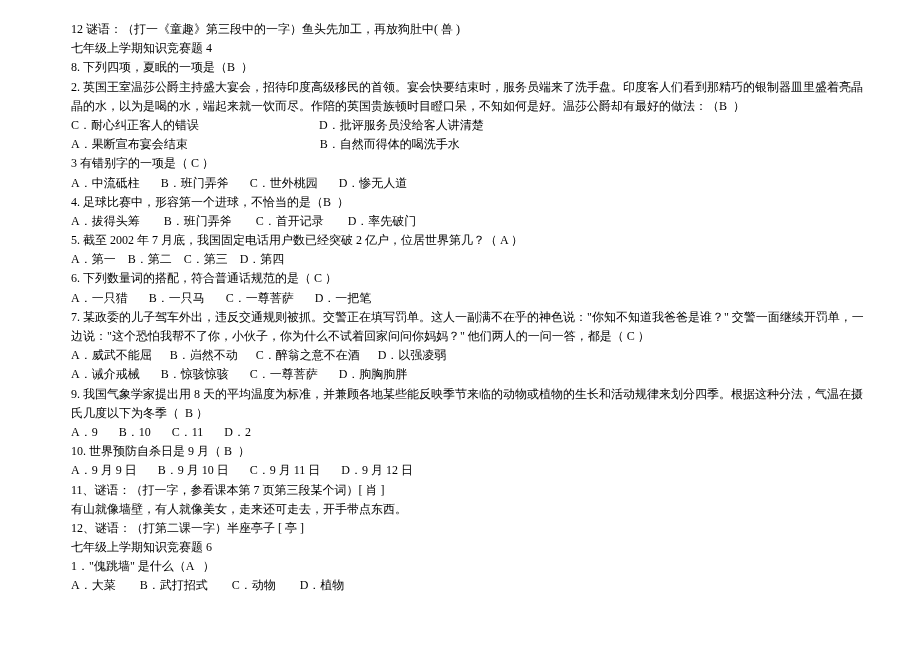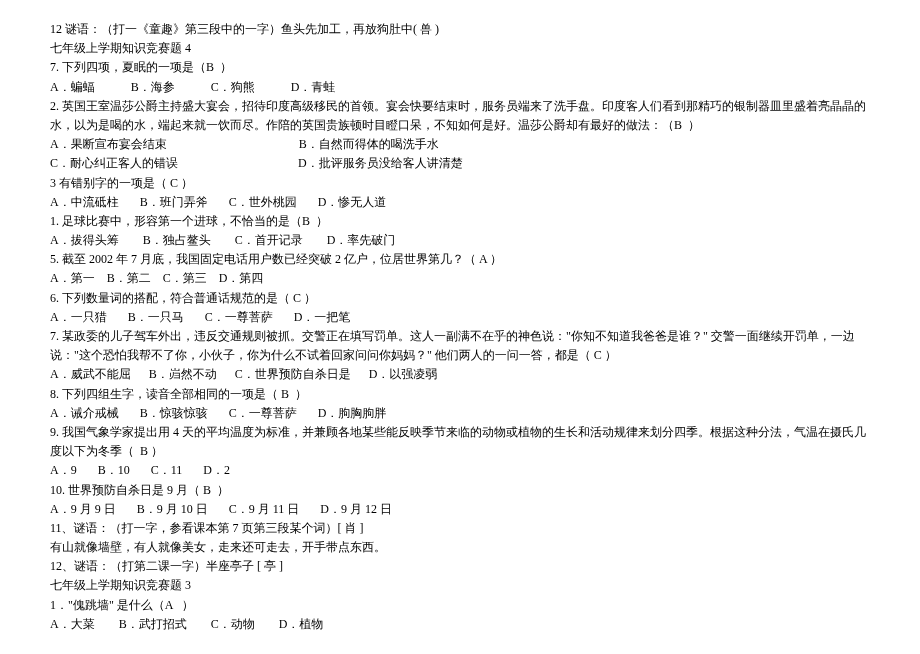--- a/index.html
+++ b/index.html
@@ -8,48 +8,47 @@
       line-height: 1.6;
       color: #000;
       background: #fff;
       margin: 0;
       padding: 20px 50px;
       width: 820px;
     }
     .line {
       display: block;
       white-space: pre-wrap;
+      margin-left: 21px;
     }
   </style>
 </head>
 <body>
 
 <div id="content">
     <div class="line">12 谜语：（打一《童趣》第三段中的一字）鱼头先加工，再放狗肚中( 兽 )</div>
     <div class="line">七年级上学期知识竞赛题 4</div>
-    <div class="line">7. 下列四项，夏眠的一项是（B  ）</div>
-    <div class="line">A．蝙蝠            B．海参            C．狗熊            D．青蛙</div>
+    <div class="line">8. 下列四项，夏眠的一项是（B  ）</div>
     <div class="line">2. 英国王室温莎公爵主持盛大宴会，招待印度高级移民的首领。宴会快要结束时，服务员端来了洗手盘。印度客人们看到那精巧的银制器皿里盛着亮晶晶的水，以为是喝的水，端起来就一饮而尽。作陪的英国贵族顿时目瞪口呆，不知如何是好。温莎公爵却有最好的做法：（B  ）</div>
+    <div class="line">C．耐心纠正客人的错误                                        D．批评服务员没给客人讲清楚</div>
     <div class="line">A．果断宣布宴会结束                                            B．自然而得体的喝洗手水</div>
-    <div class="line">C．耐心纠正客人的错误                                        D．批评服务员没给客人讲清楚</div>
     <div class="line">3 有错别字的一项是（ C ）</div>
     <div class="line">A．中流砥柱       B．班门弄斧       C．世外桃园       D．惨无人道</div>
-    <div class="line">1. 足球比赛中，形容第一个进球，不恰当的是（B  ）</div>
-    <div class="line">A．拔得头筹        B．独占鳌头        C．首开记录        D．率先破门</div>
+    <div class="line">4. 足球比赛中，形容第一个进球，不恰当的是（B  ）</div>
+    <div class="line">A．拔得头筹        B．班门弄斧        C．首开记录        D．率先破门</div>
     <div class="line">5. 截至 2002 年 7 月底，我国固定电话用户数已经突破 2 亿户，位居世界第几？（ A ）</div>
     <div class="line">A．第一    B．第二    C．第三    D．第四</div>
     <div class="line">6. 下列数量词的搭配，符合普通话规范的是（ C ）</div>
     <div class="line">A．一只猎       B．一只马       C．一尊菩萨       D．一把笔</div>
     <div class="line">7. 某政委的儿子驾车外出，违反交通规则被抓。交警正在填写罚单。这人一副满不在乎的神色说："你知不知道我爸爸是谁？" 交警一面继续开罚单，一边说："这个恐怕我帮不了你，小伙子，你为什么不试着回家问问你妈妈？" 他们两人的一问一答，都是（ C ）</div>
-    <div class="line">A．威武不能屈      B．岿然不动      C．世界预防自杀日是      D．以强凌弱</div>
-    <div class="line">8. 下列四组生字，读音全部相同的一项是（ B  ）</div>
+    <div class="line">A．威武不能屈      B．岿然不动      C．醉翁之意不在酒      D．以强凌弱</div>
     <div class="line">A．诫介戒械       B．惊骇惊骇       C．一尊菩萨       D．朐胸朐胖</div>
-    <div class="line">9. 我国气象学家提出用 4 天的平均温度为标准，并兼顾各地某些能反映季节来临的动物或植物的生长和活动规律来划分四季。根据这种分法，气温在摄氏几度以下为冬季（  B ）</div>
+    <div class="line">9. 我国气象学家提出用 8 天的平均温度为标准，并兼顾各地某些能反映季节来临的动物或植物的生长和活动规律来划分四季。根据这种分法，气温在摄氏几度以下为冬季（  B ）</div>
     <div class="line">A．9       B．10       C．11       D．2</div>
     <div class="line">10. 世界预防自杀日是 9 月（ B  ）</div>
     <div class="line">A．9 月 9 日       B．9 月 10 日       C．9 月 11 日       D．9 月 12 日</div>
     <div class="line">11、谜语：（打一字，参看课本第 7 页第三段某个词）[ 肖 ]</div>
     <div class="line">有山就像墙壁，有人就像美女，走来还可走去，开手带点东西。</div>
     <div class="line">12、谜语：（打第二课一字）半座亭子 [ 亭 ]</div>
-    <div class="line">七年级上学期知识竞赛题 3</div>
+    <div class="line">七年级上学期知识竞赛题 6</div>
     <div class="line">1．"傀跳墙" 是什么（A   ）</div>
     <div class="line">A．大菜        B．武打招式        C．动物        D．植物</div>
   </div>
 
 </body></html>

